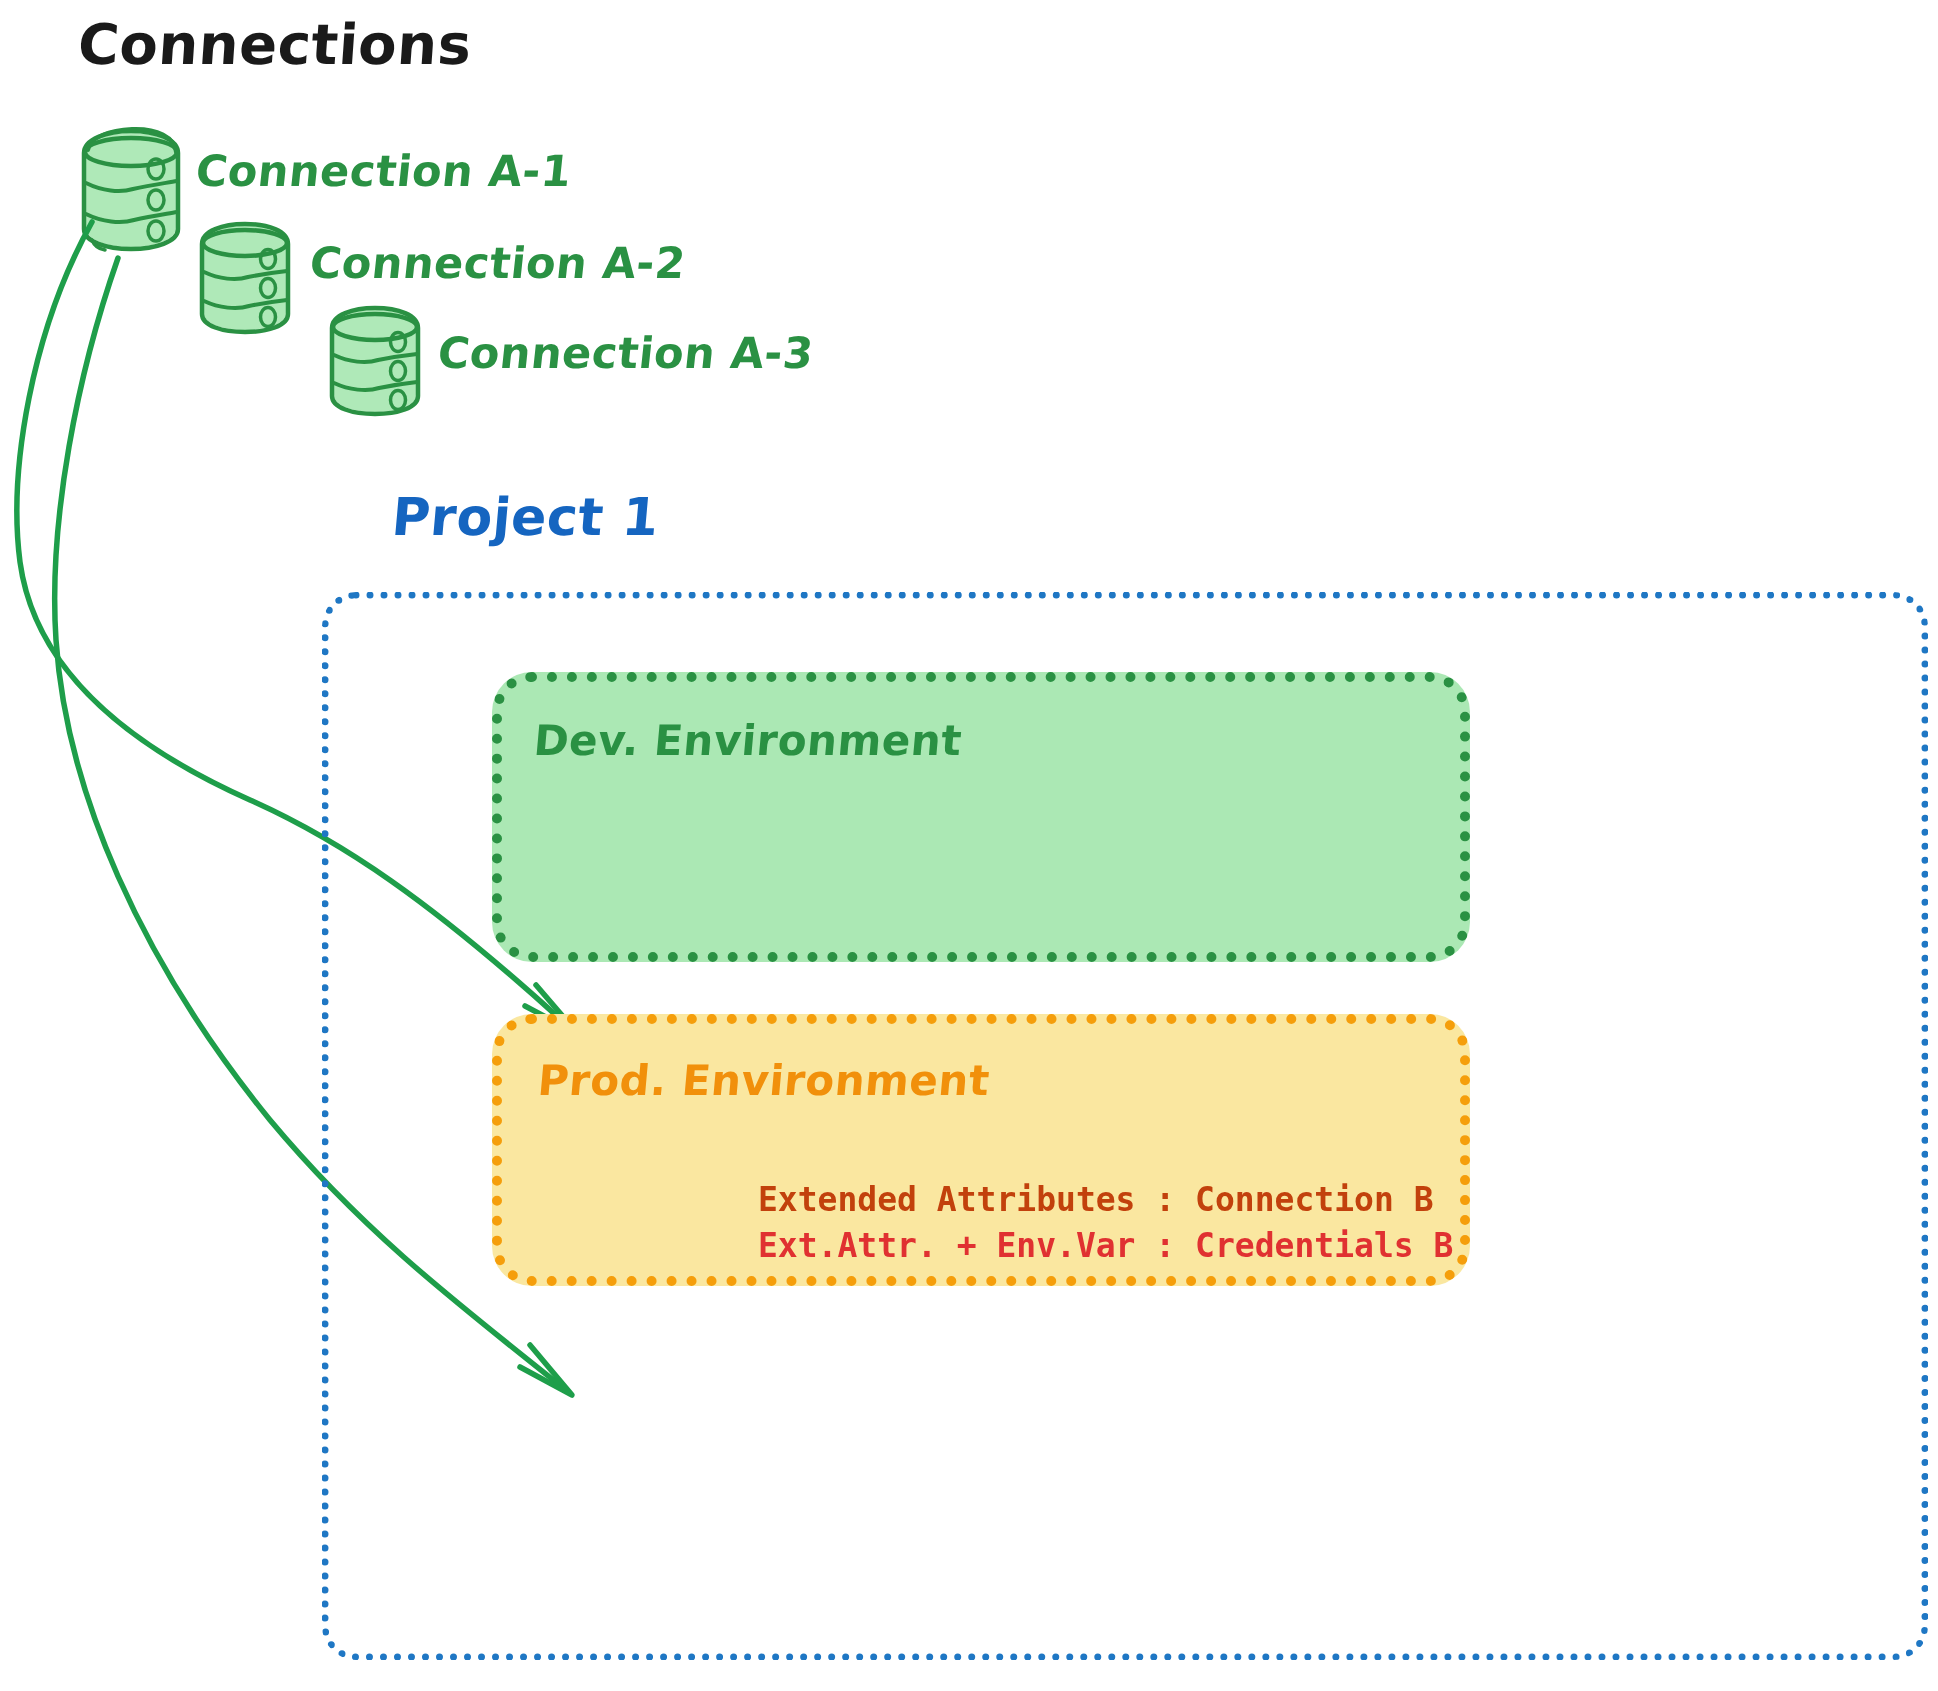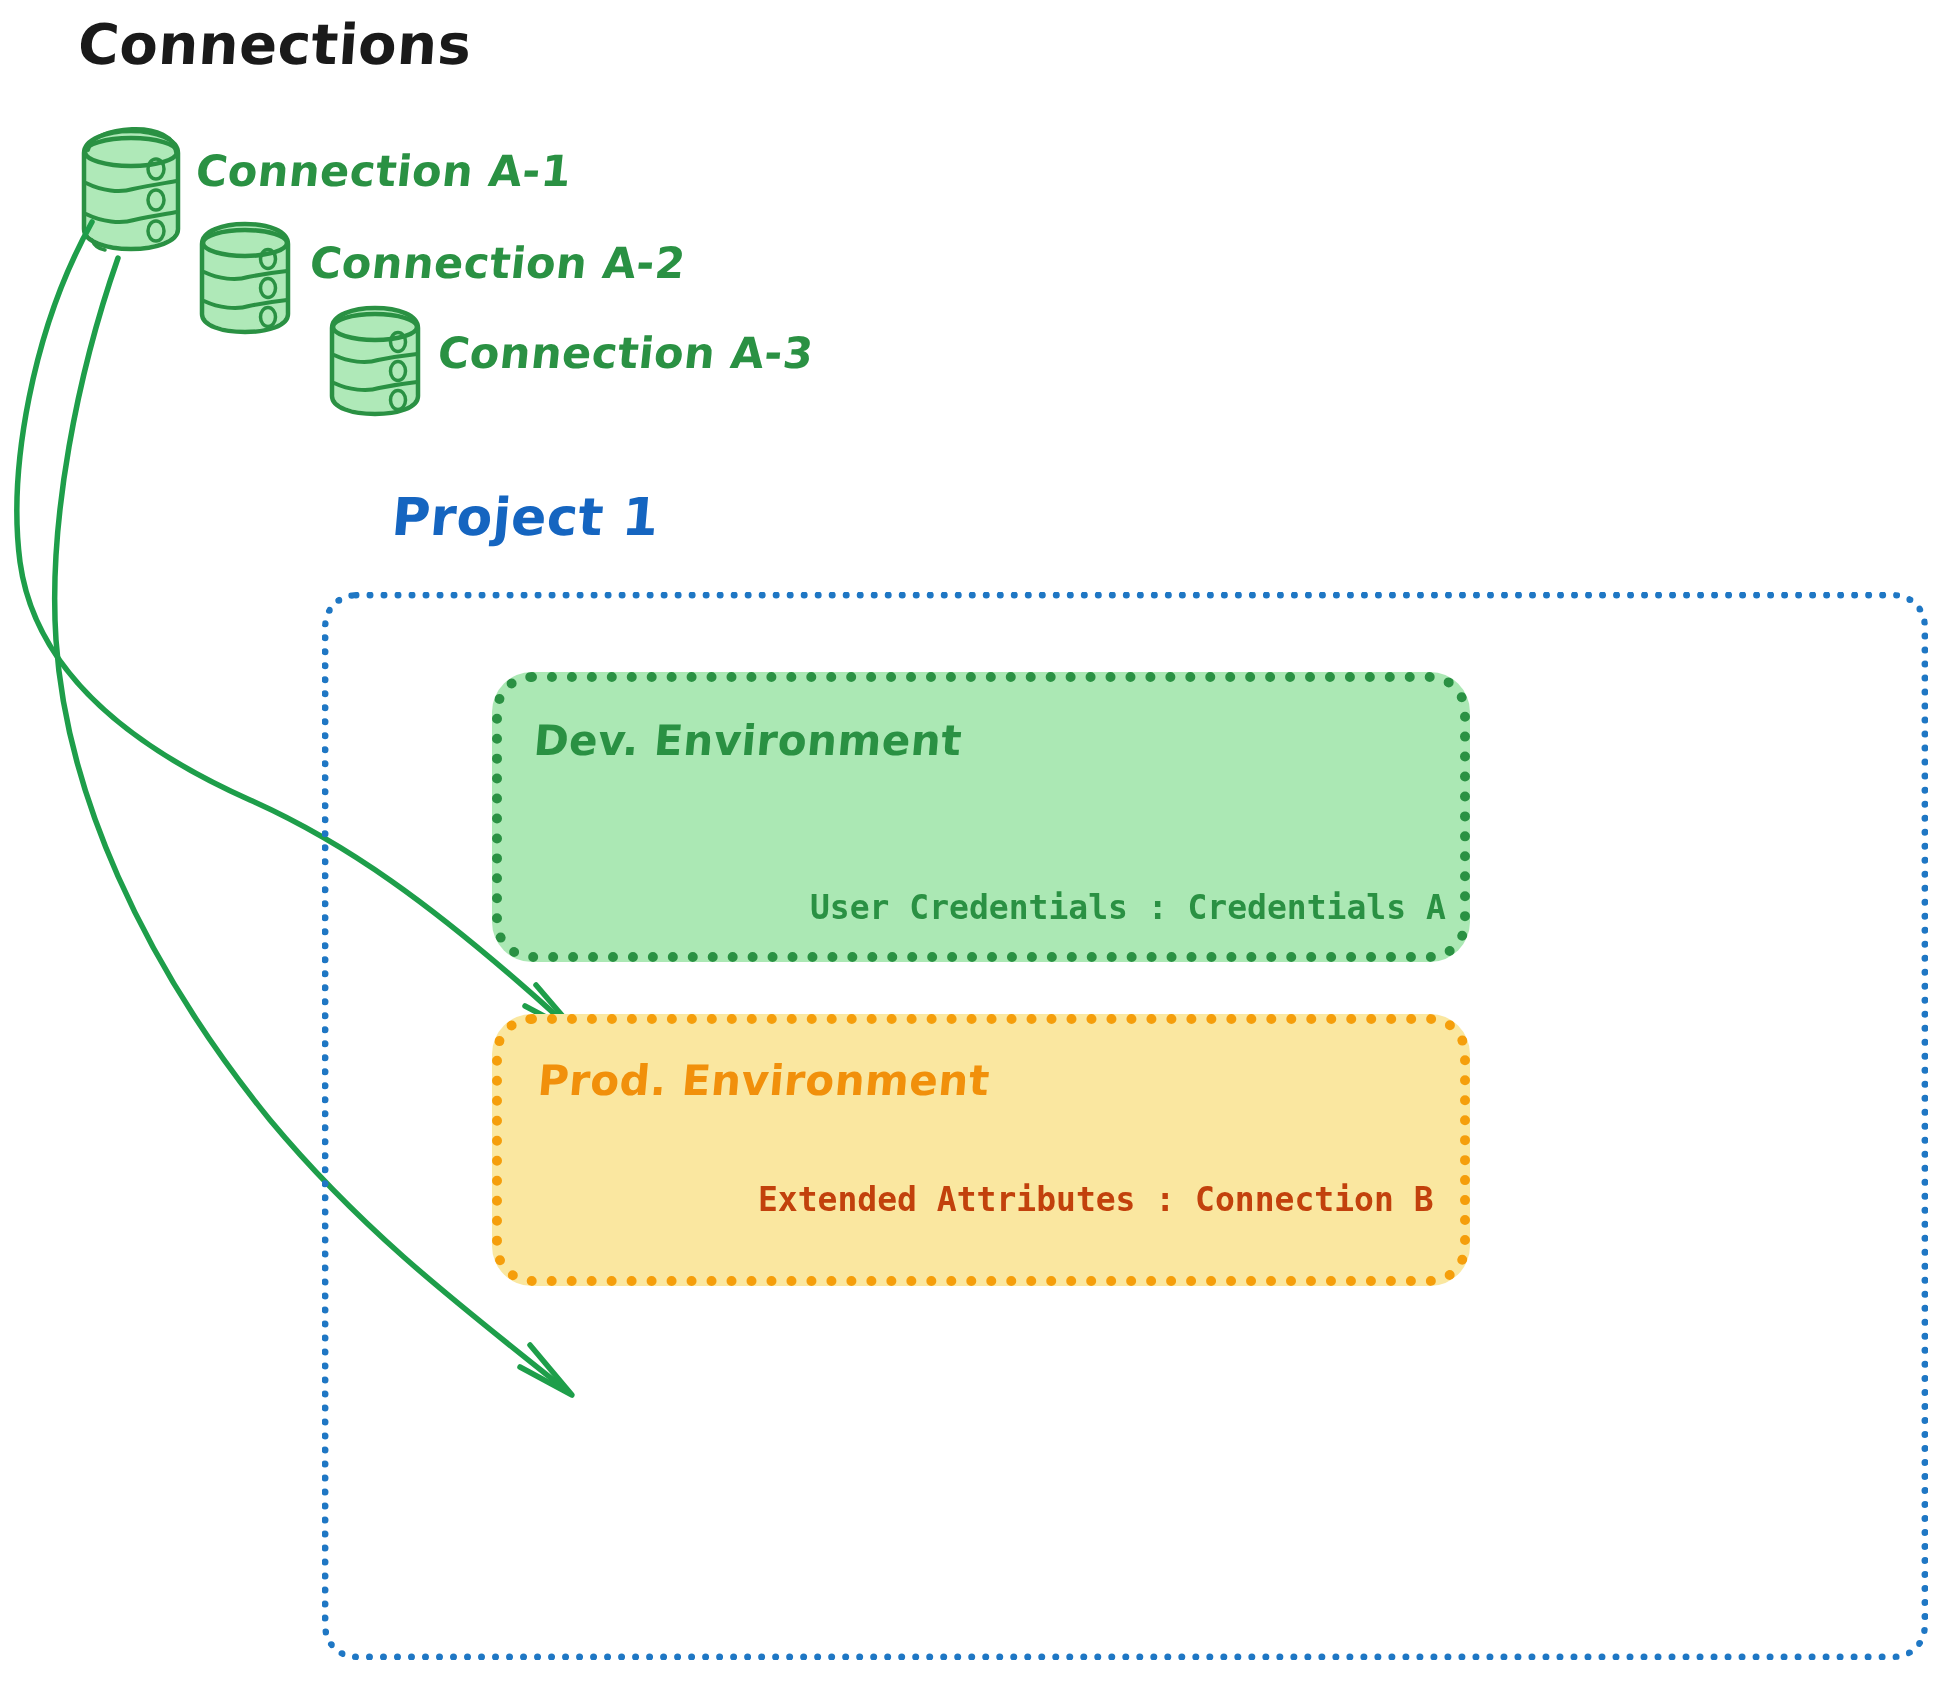--- a/index.html
+++ b/index.html
@@ -212,19 +212,19 @@
   <div class="hand conn-label" id="conn-label-0">Connection A-1</div>
   <div class="hand conn-label" id="conn-label-1">Connection A-2</div>
   <div class="hand conn-label" id="conn-label-2">Connection A-3</div>
 
   <div class="hand" id="title-project">Project 1</div>
 
   <div id="project-box"></div>
 
   <div class="env-box" id="env-box-dev"></div>
   <div class="hand env-title" id="env-title-dev">Dev. Environment</div>
-  <div class="mono env-detail" id="env-detail-dev-0">User Credentials : Credentials A</div>
 
   <div class="env-box" id="env-box-prod"></div>
   <div class="hand env-title" id="env-title-prod">Prod. Environment</div>
   <div class="mono env-detail" id="env-detail-prod-0">Extended Attributes : Connection B</div>
+  <div class="mono env-detail" id="env-detail-prod-1">Ext.Attr. + Env.Var : Credentials B</div>
 
 </div>
 
 </body></html>

